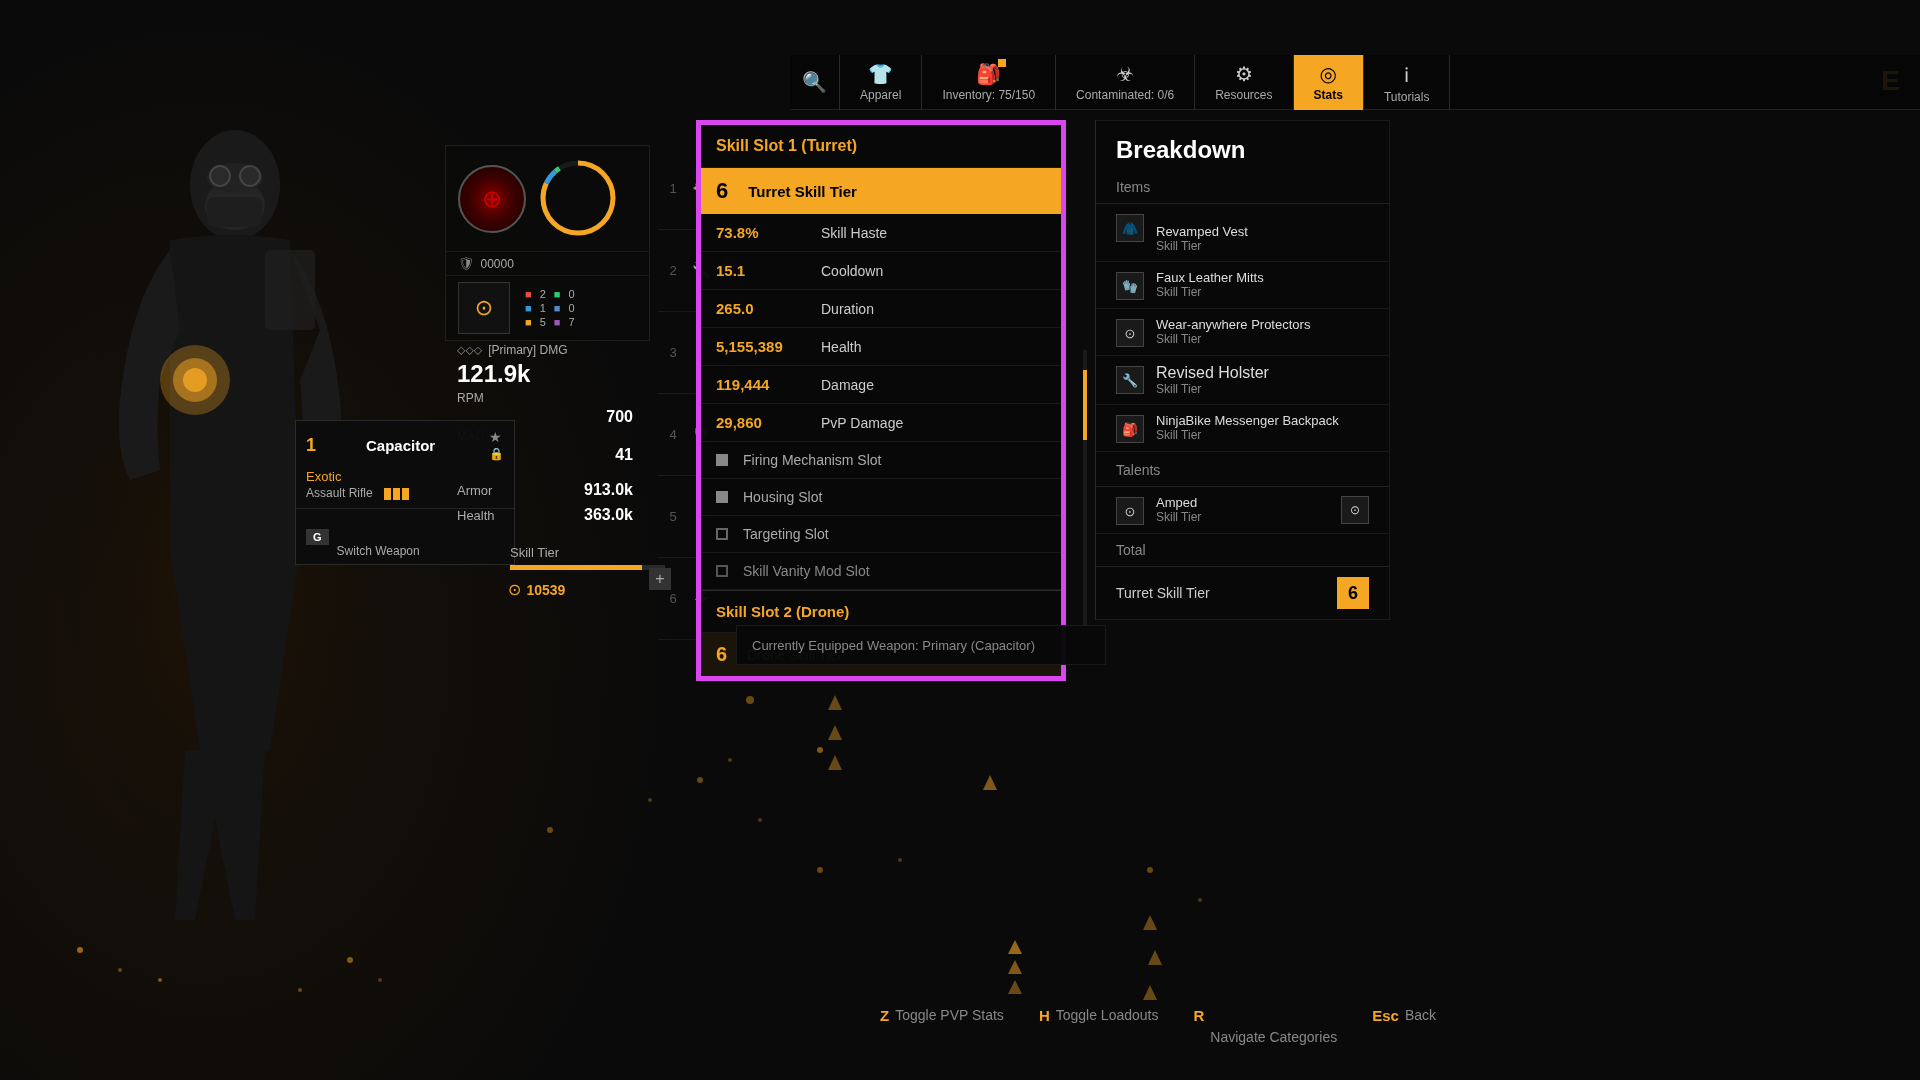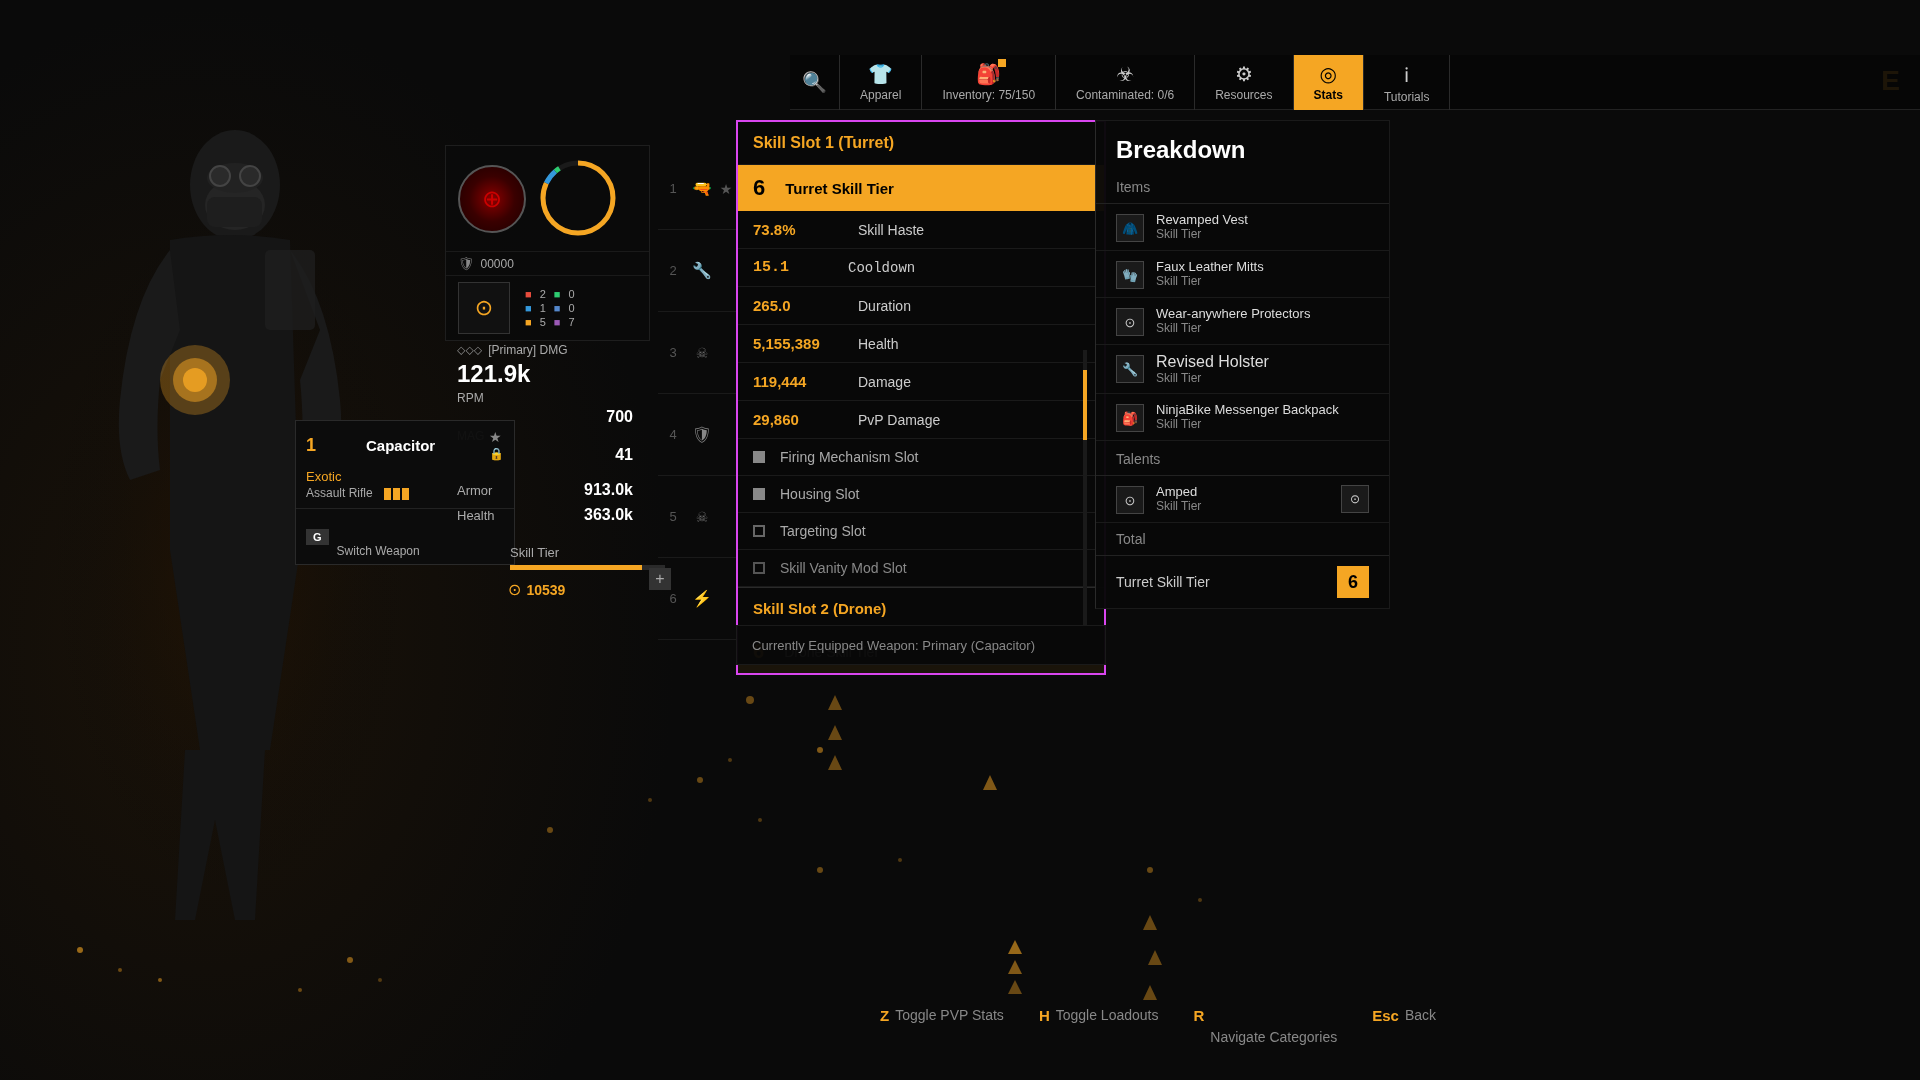--- a/index.html
+++ b/index.html
@@ -283,35 +283,35 @@
 
 <div style="position:absolute;left:715px;top:148px;width:22px;">
   <div style="height:82px;display:flex;align-items:center;justify-content:center;border-bottom:1px solid #1a1a1a;color:#555;font-size:14px;">★</div>
   <div style="height:82px;display:flex;align-items:center;justify-content:center;border-bottom:1px solid #1a1a1a;color:#555;font-size:14px;"></div>
   <div style="height:82px;display:flex;align-items:center;justify-content:center;border-bottom:1px solid #1a1a1a;color:#555;font-size:14px;"></div>
   <div style="height:82px;display:flex;align-items:center;justify-content:center;border-bottom:1px solid #1a1a1a;color:#555;font-size:14px;"></div>
   <div style="height:82px;display:flex;align-items:center;justify-content:center;border-bottom:1px solid #1a1a1a;color:#555;font-size:14px;"></div>
   <div style="height:82px;display:flex;align-items:center;justify-content:center;border-bottom:1px solid #1a1a1a;color:#555;font-size:14px;"></div>
 </div>
 
-<div style="position:absolute;left:736px;top:120px;width:370px;background:rgba(8,8,8,0.97);border:2px solid #d946ef;">
+<div style="position:absolute;left:696px;top:120px;width:370px;background:rgba(8,8,8,0.97);border:5px solid #d946ef;">
 
   <div style="padding:12px 15px;color:#f5a623;font-size:16px;font-weight:bold;border-bottom:1px solid #1a1a1a;">Skill Slot 1 (Turret)</div>
 
   <div style="display:flex;align-items:center;background:#f5a623;padding:10px 15px;gap:20px;">
     <span style="color:#000;font-size:22px;font-weight:bold;">6</span>
     <span style="color:#000;font-size:15px;font-weight:bold;">Turret Skill Tier</span>
   </div>
 
   <div style="display:flex;align-items:center;padding:10px 15px;border-bottom:1px solid #1a1a1a;gap:20px;">
     <span style="color:#f5a623;font-size:15px;font-weight:bold;min-width:85px;">73.8%</span>
     <span style="color:#ccc;font-size:14px;">Skill Haste</span>
   </div>
 
-  <div style="display:flex;align-items:center;padding:10px 15px;border-bottom:1px solid #1a1a1a;gap:10px;font-family:Liberation Mono, monospace;">
+  <div style="display:flex;align-items:center;padding:10px 15px;border-bottom:1px solid #1a1a1a;gap:20px;">
     <span style="color:#f5a623;font-size:15px;font-weight:bold;min-width:85px;">15.1</span>
     <span style="color:#ccc;font-size:14px;">Cooldown</span>
   </div>
 
   <div style="display:flex;align-items:center;padding:10px 15px;border-bottom:1px solid #1a1a1a;gap:20px;">
     <span style="color:#f5a623;font-size:15px;font-weight:bold;min-width:85px;">265.0</span>
     <span style="color:#ccc;font-size:14px;">Duration</span>
   </div>
 
   <div style="display:flex;align-items:center;padding:10px 15px;border-bottom:1px solid #1a1a1a;gap:20px;">
@@ -368,21 +368,21 @@
 
 <div style="position:absolute;left:1095px;top:120px;width:295px;background:rgba(8,8,8,0.97);border:1px solid #1a1a1a;border-left:1px solid #2a2a2a;">
 
   <div style="color:#fff;font-size:24px;font-weight:bold;padding:15px 20px 10px;">Breakdown</div>
 
   <div style="color:#888;font-size:14px;padding:5px 20px 8px;border-bottom:1px solid #222;">Items</div>
 
   <div style="display:flex;align-items:flex-start;padding:8px 20px;gap:12px;border-bottom:1px solid #1a1a1a;">
     <div style="width:28px;height:28px;background:#1a1a1a;border:1px solid #444;display:flex;align-items:center;justify-content:center;font-size:13px;flex-shrink:0;margin-top:2px;">🧥</div>
     <div>
-      <div style="color:#ddd;font-size:13px;">Revamped Vest</div>
+      <div style="color:#ddd;font-size:13px;margin-top:12px;">Revamped Vest</div>
       <div style="color:#888;font-size:12px;">Skill Tier</div>
     </div>
   </div>
 
   <div style="display:flex;align-items:flex-start;padding:8px 20px;gap:12px;border-bottom:1px solid #1a1a1a;">
     <div style="width:28px;height:28px;background:#1a1a1a;border:1px solid #444;display:flex;align-items:center;justify-content:center;font-size:13px;flex-shrink:0;margin-top:2px;">🧤</div>
     <div>
       <div style="color:#ddd;font-size:13px;">Faux Leather Mitts</div>
       <div style="color:#888;font-size:12px;">Skill Tier</div>
     </div>

